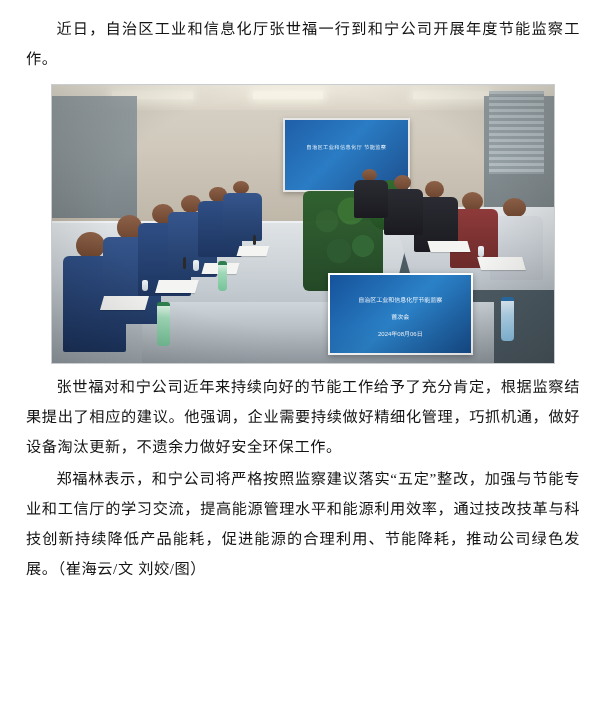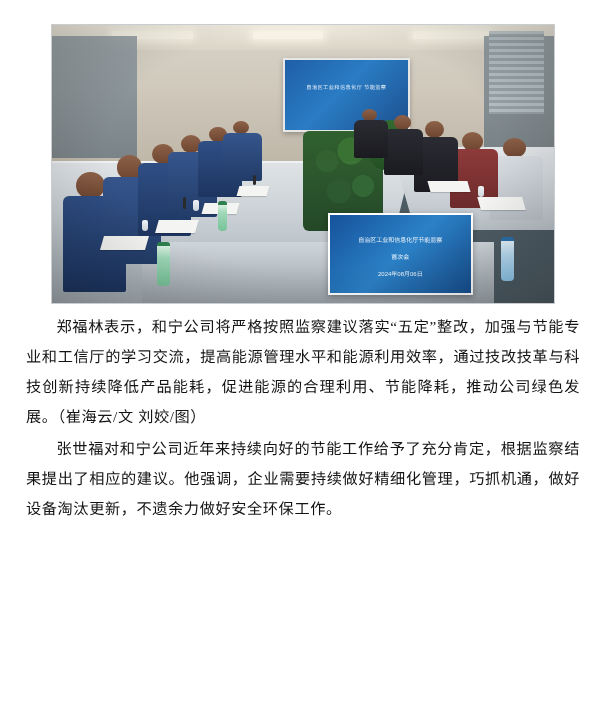--- a/index.html
+++ b/index.html
@@ -172,20 +172,21 @@
     position: absolute; inset: 0;
     background: radial-gradient(ellipse at 50% 45%, rgba(0,0,0,0) 55%, rgba(0,0,0,.22) 100%);
     pointer-events: none;
   }
 </style>
 </head>
 <body>
 
 <div class="page">
 
+  <p class="para">近日，自治区工业和信息化厅张世福一行到和宁公司开展年度节能监察工作。</p>
 
   <div class="figure">
     <div class="photo">
 
       <div class="wall"></div>
       <div class="ceiling"></div>
       <div class="ceil-light" style="left:12%;width:16%"></div>
       <div class="ceil-light" style="left:40%;width:14%"></div>
       <div class="ceil-light" style="left:72%;width:15%"></div>
 
@@ -272,16 +273,16 @@
       <div class="mini-screen">
         <div class="mini-txt">自治区工业和信息化厅节能监察</div>
         <div class="mini-txt sub" style="top:48%">首次会</div>
         <div class="mini-txt sub" style="top:70%">2024年08月06日</div>
       </div>
 
       <div class="vignette"></div>
     </div>
   </div>
 
+  <p class="para">张世福对和宁公司近年来持续向好的节能工作给予了充分肯定，根据监察结果提出了相应的建议。他强调，企业需要持续做好精细化管理，巧抓机通，做好设备淘汰更新，不遗余力做好安全环保工作。</p>
   <p class="para">郑福林表示，和宁公司将严格按照监察建议落实“五定”整改，加强与节能专业和工信厅的学习交流，提高能源管理水平和能源利用效率，通过技改技革与科技创新持续降低产品能耗，促进能源的合理利用、节能降耗，推动公司绿色发展。（崔海云/文 刘姣/图）</p>
-  <p class="para">张世福对和宁公司近年来持续向好的节能工作给予了充分肯定，根据监察结果提出了相应的建议。他强调，企业需要持续做好精细化管理，巧抓机通，做好设备淘汰更新，不遗余力做好安全环保工作。</p>
 
 </div>
 
 </body></html>

